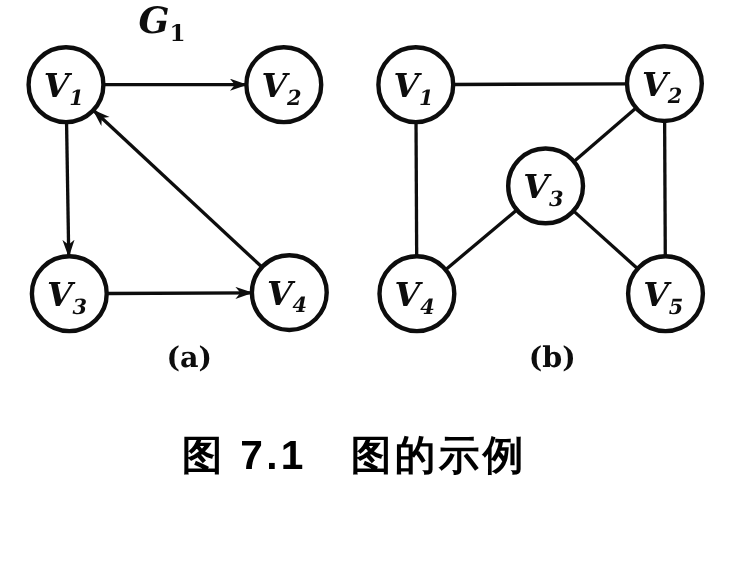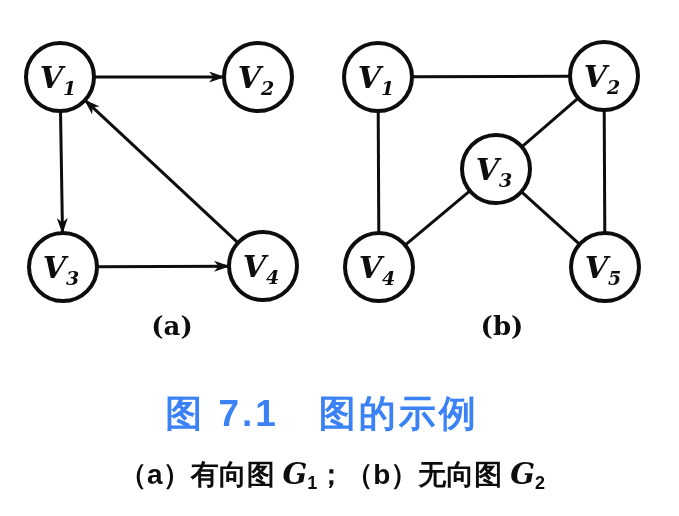--- a/index.html
+++ b/index.html
@@ -73,21 +73,21 @@
   .caption-title {
     position: absolute;
     left: 0;
     top: 392px;
     width: 644px;
     text-align: center;
     font-weight: bold;
     font-size: 37px;
     line-height: 1.2;
     letter-spacing: 3px;
-    color: #3b82f6;
+    color: #000000;
     white-space: nowrap;
   }
   .caption-sub {
     position: absolute;
     left: 0;
     top: 456px;
     width: 664px;
     text-align: center;
     font-weight: bold;
     font-size: 28px;
@@ -147,23 +147,23 @@
           <circle cx="496" cy="169" r="34" class="vertex"></circle>
           <text x="494" y="180" text-anchor="middle" class="vlabel"><tspan class="main">V</tspan><tspan class="sub" dy="7">3</tspan></text>
           <circle cx="379" cy="267" r="34" class="vertex"></circle>
           <text x="377" y="278" text-anchor="middle" class="vlabel"><tspan class="main">V</tspan><tspan class="sub" dy="7">4</tspan></text>
           <circle cx="605" cy="267" r="34" class="vertex"></circle>
           <text x="603" y="278" text-anchor="middle" class="vlabel"><tspan class="main">V</tspan><tspan class="sub" dy="7">5</tspan></text>
         </g>
       </g>
   </svg>
 
+  <div class="g-title" style="left:126px; top:2px;"><span>G</span><sub>1</sub></div>
 
 
   <div class="part-label" style="left:137px; top:313px;">(a)</div>
 
   <div class="part-label" style="left:467px; top:313px;">(b)</div>
 
   <div class="caption-title">图 7.1　图的示例</div>
 
-  <div class="caption-sub"><span>（a）有向图 </span><span class="math-g">G</span><sub>1</sub><span>；（b）无向图 </span><span class="math-g">G</span><sub>2</sub></div>
 
 </div>
 
 </body></html>

